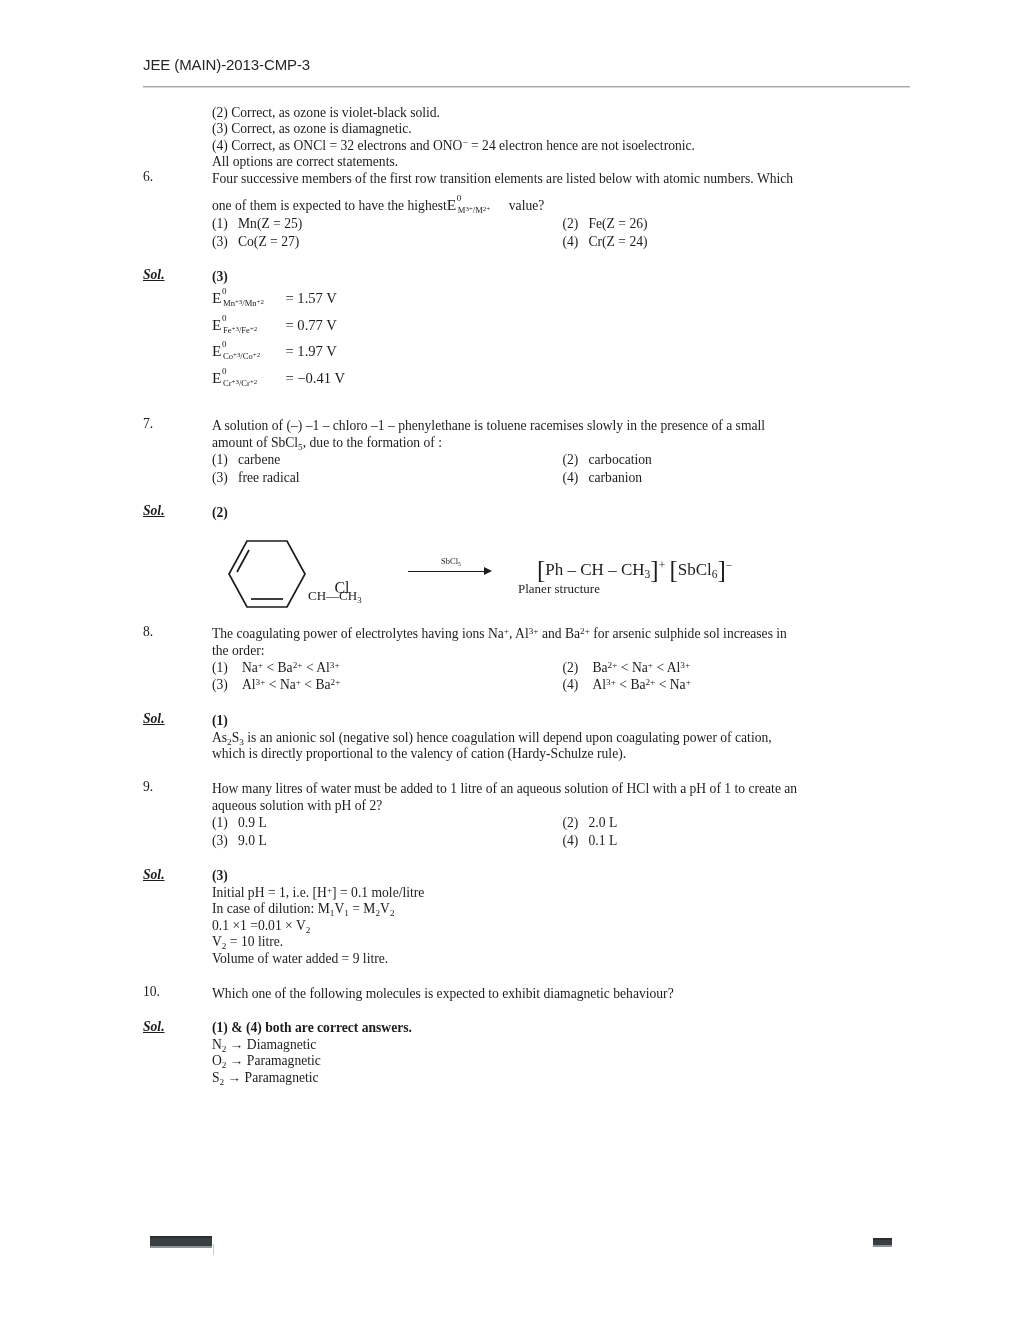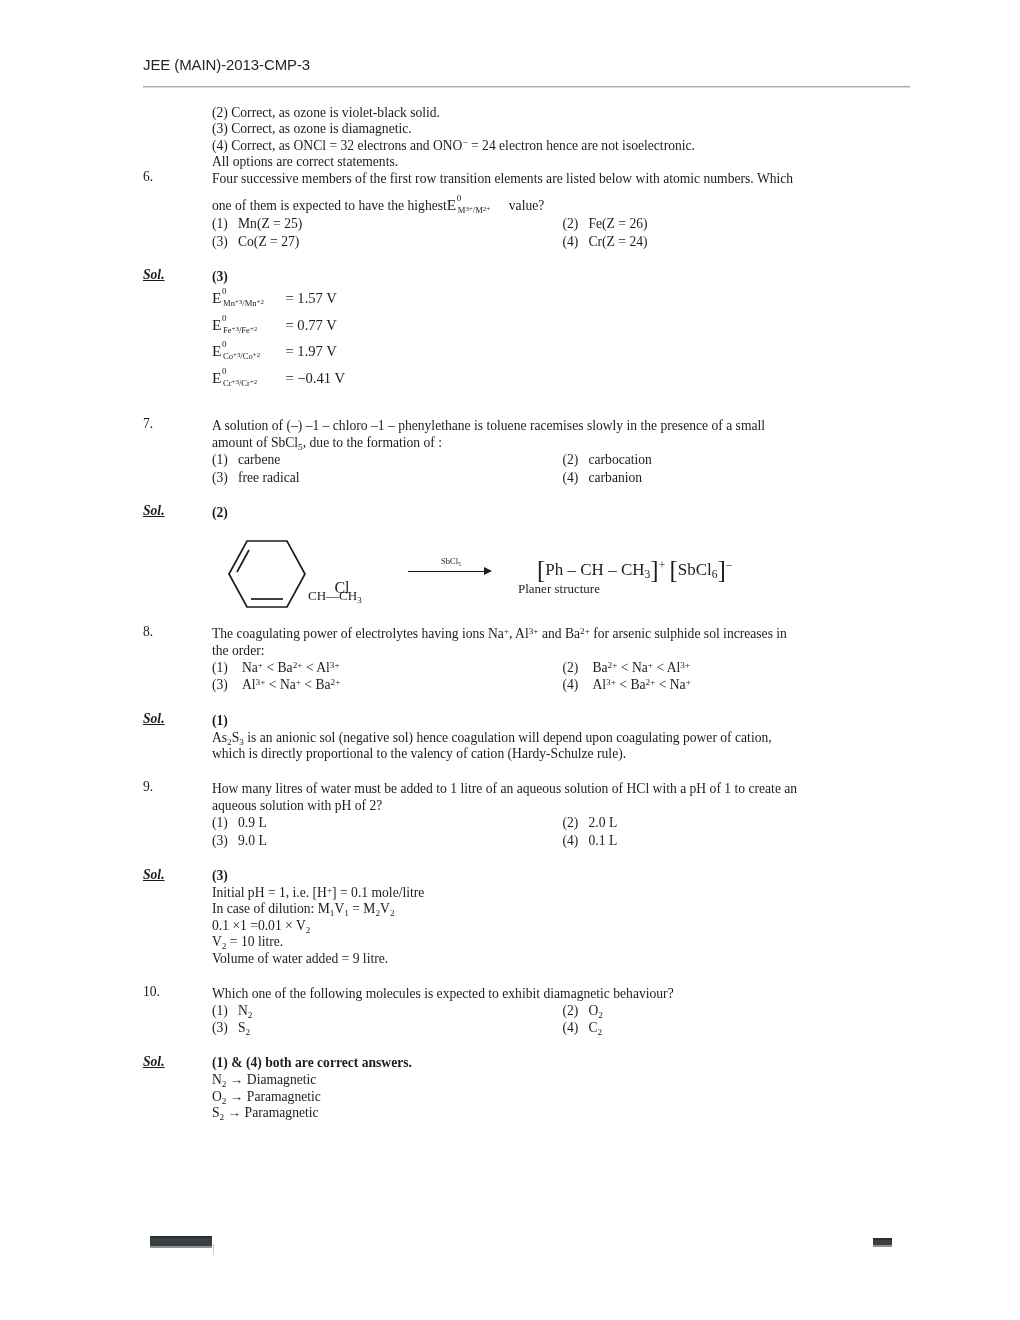--- a/index.html
+++ b/index.html
@@ -433,26 +433,20 @@
         <div class="line">Volume of water added = 9 litre.</div>
       </div>
     </div>
 
     <div class="spacer-18"></div>
 
     <div class="block">
       <div class="gutter">10.</div>
       <div class="body">
         <div class="line">Which one of the following molecules is expected to exhibit diamagnetic behaviour?</div>
-        <div class="opts">
-          <div class="opt"><span class="num">(1)</span><span>N</span><sub>2</sub></div>
-          <div class="opt"><span class="num">(2)</span><span>O</span><sub>2</sub></div>
-          <div class="opt"><span class="num">(3)</span><span>S</span><sub>2</sub></div>
-          <div class="opt"><span class="num">(4)</span><span>C</span><sub>2</sub></div>
-        </div>
       </div>
     </div>
 
     <div class="spacer-18"></div>
 
     <div class="block">
       <div class="gutter sol">Sol.</div>
       <div class="body">
         <div class="line ans">(1) &amp; (4) both are correct answers.</div>
         <div class="line"><span>N</span><sub>2</sub>&nbsp;<span>→</span>&nbsp;<span>Diamagnetic</span></div>

